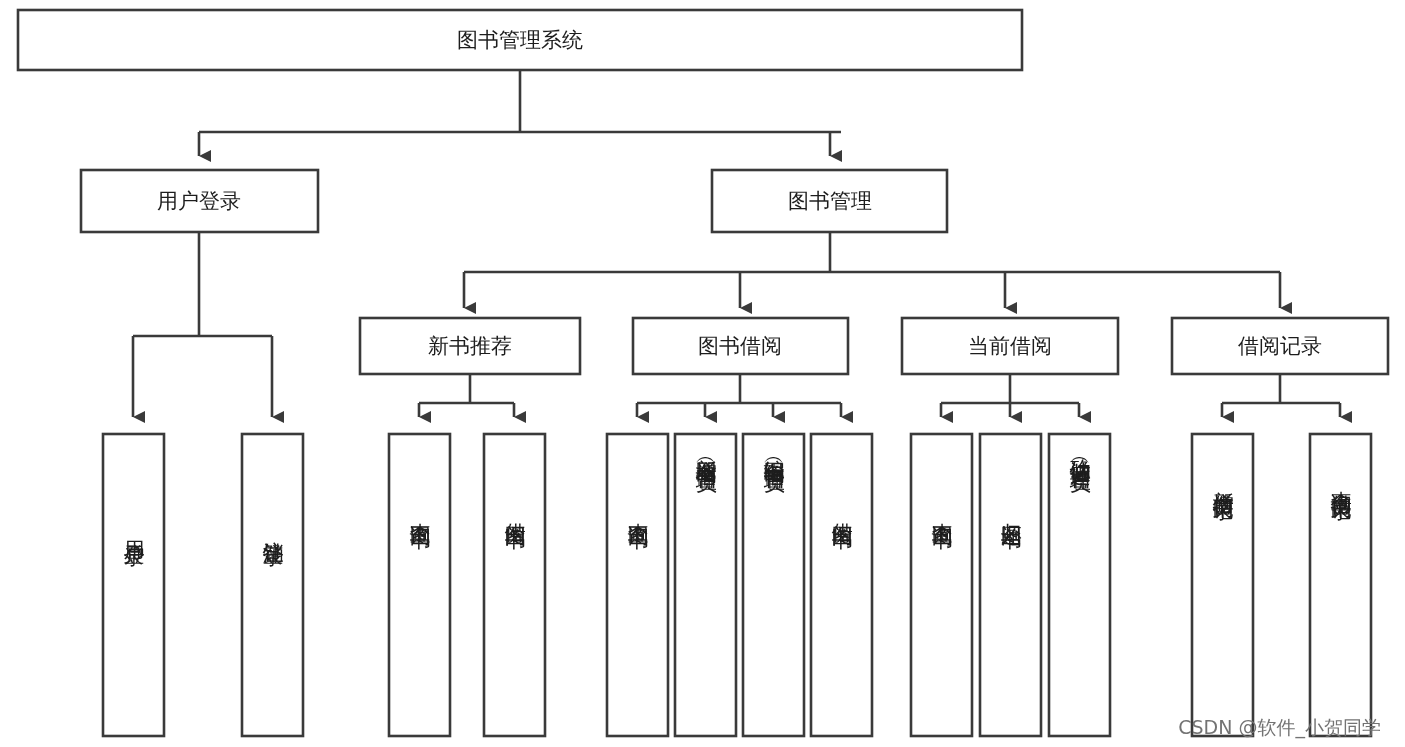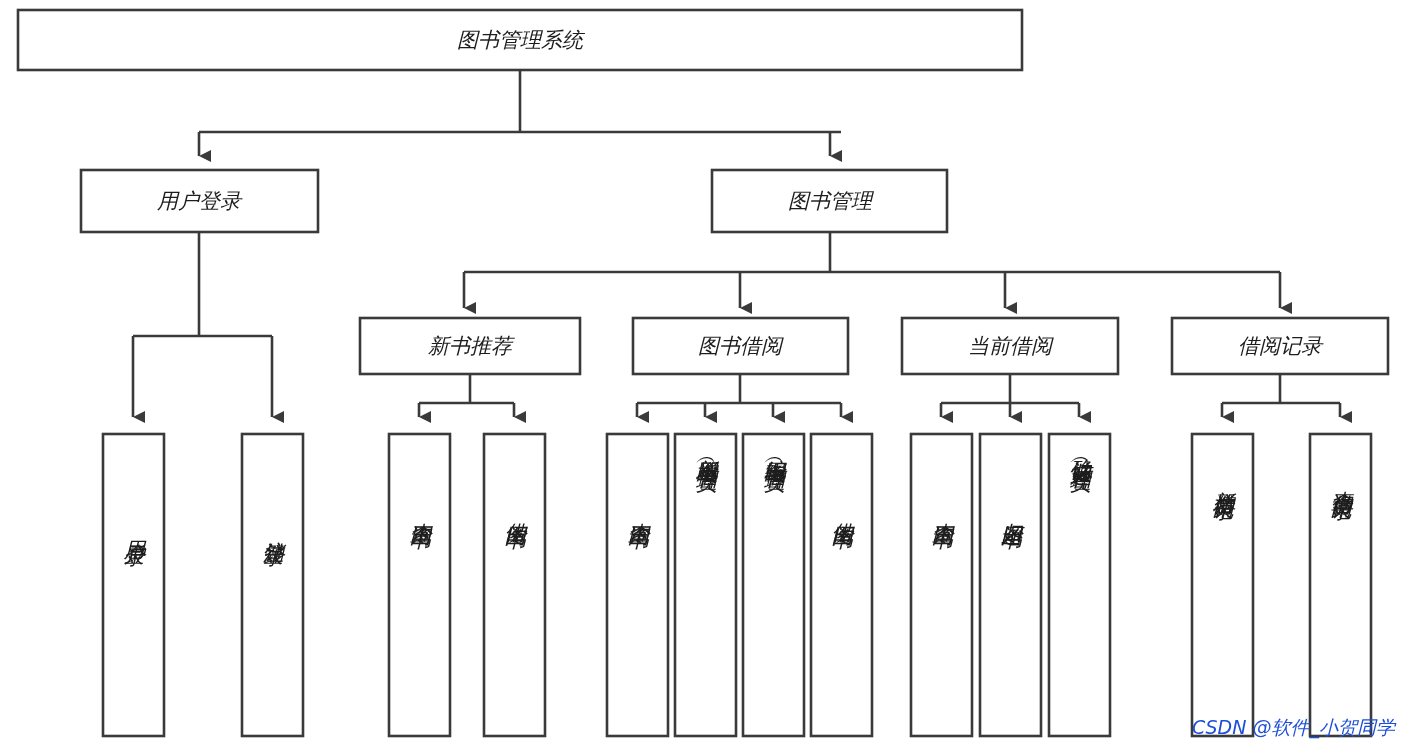--- a/index.html
+++ b/index.html
@@ -11,21 +11,20 @@
     width: 1405px;
     height: 747px;
     font-family: "DejaVu Sans", "Liberation Sans", sans-serif;
     overflow: hidden;
   }
   #diagram-root {
     position: relative;
     width: 1405px;
     height: 747px;
     background: #ffffff;
-    font-style: italic;
   }
   svg.flow {
     position: absolute;
     left: 0;
     top: 0;
     width: 1405px;
     height: 747px;
   }
   .node-box {
     fill: #ffffff;
@@ -60,25 +59,25 @@
     text-orientation: upright;
     font-family: "DejaVu Sans", "Liberation Sans", sans-serif;
     font-size: 21px;
     line-height: 1.12;
     color: #1d1d1d;
     letter-spacing: 2px;
     white-space: nowrap;
   }
   .watermark {
     position: absolute;
-    right: 10px;
+    right: 24px;
     bottom: 6px;
     font-family: "DejaVu Sans", "Liberation Sans", sans-serif;
     font-size: 19px;
-    color: #1d4ed8;
+    color: #737373;
     white-space: nowrap;
     user-select: none;
   }
 </style>
 </head>
 <body>
 
 <div id="diagram-root">
 
   <svg class="flow" viewBox="0 0 1405 747">

